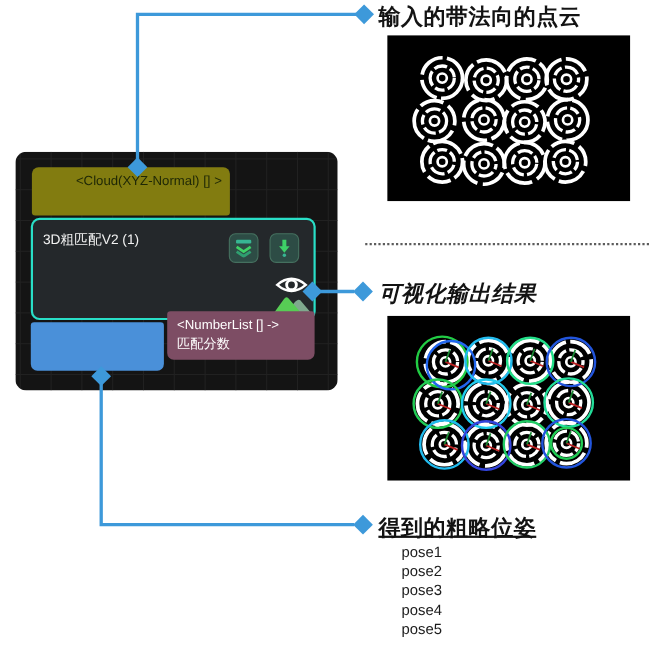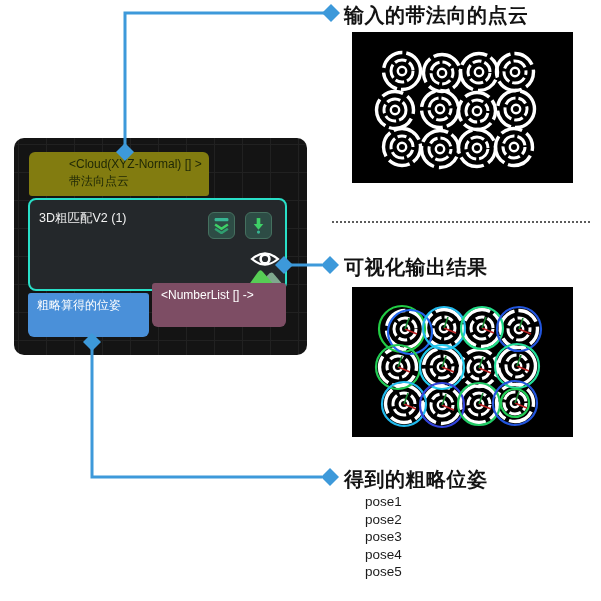--- a/index.html
+++ b/index.html
@@ -34,41 +34,40 @@
     background:#2d4c45;border:1px solid #45705f;border-radius:6px;
     display:flex;align-items:center;justify-content:center;cursor:pointer;
   }
   .nbtn1{left:178px;} .nbtn2{left:215px;}
   .visgroup{position:absolute;left:218px;top:48px;width:36px;height:38px;}
   
   .ann-h{
     position:absolute;font-size:20px;font-weight:600;color:#131313;
     letter-spacing:.5px;white-space:nowrap;z-index:3;
   }
-  .ann1{left:344px;top:2px;} .ann2{left:344px;top:254px;} .ann3{left:344px;top:466px;}
+  .ann1{left:344px;top:2px;} .ann2{left:344px;top:254px;font-style:italic;} .ann3{left:344px;top:466px;text-decoration:underline;}
   .pc-img{position:absolute;width:221px;z-index:2;display:block;}
   .pc-in{left:352px;top:32px;height:151px;}
   .pc-out{left:352px;top:287px;height:150px;}
   .sep{position:absolute;left:332px;top:221px;width:258px;height:0;
        border-top:2px dotted #5c5c5c;z-index:2;}
   .pose-list{position:absolute;left:353px;top:493px;z-index:2;
        font-size:13.5px;line-height:17.6px;color:#1c1c1c;margin-left:12px;}
   .pose-list div{white-space:nowrap;}
   
   #connectors{position:absolute;left:0;top:0;width:601px;height:601px;
        z-index:5;pointer-events:none;}
 </style>
 </head>
 <body>
 
 <div class="panel">
 
   <div class="port port-in" style="background-color: rgb(130, 124, 16); padding-left: 40px;">
     <div>&lt;Cloud(XYZ-Normal) [] &gt;</div>
-    <div>带法向点云</div>
   </div>
 
   <div class="node-body">
     <div class="node-title">3D粗匹配V2 (1)</div>
 
     <button class="nbtn nbtn1">
       <svg width="17" height="17" viewBox="0 0 16 16">
         <rect x="1.5" y="1" width="13" height="3" rx="1" fill="#37b693"></rect>
         <polyline points="2,7 8,11 14,7" fill="none" stroke="#3ed167" stroke-width="2.4"></polyline>
         <polyline points="2,11 8,15 14,11" fill="none" stroke="#2f9f70" stroke-width="2.4"></polyline>
@@ -87,25 +86,25 @@
       <svg width="36" height="38" viewBox="0 0 36 38">
         <path d="M13,38 Q21,22 25,25 L36,38 Z" fill="#7fa98e"></path>
         <path d="M0,38 L10,24 Q12.5,20.5 15,24 L27,38 Z" fill="#57cd55"></path>
         <path d="M4,11 Q17,0 30,11 Q17,22 4,11 Z" fill="none" stroke="#ffffff" stroke-width="2.2"></path>
         <circle cx="17" cy="11" r="4.4" fill="#24282b" stroke="#ffffff" stroke-width="2.6"></circle>
       </svg>
     </div>
   </div>
 
   <div class="port port-out1" style="background-color: rgb(74, 144, 217);">
-    <div>粗略算得的位姿</div>
   </div>
 
   <div class="port port-out2" style="background-color: rgb(125, 77, 100);">
     <div>&lt;NumberList [] -&gt;</div>
+    <div>匹配分数</div>
   </div>
 </div>
 
 <div class="ann-h ann1">输入的带法向的点云</div>
 <div class="ann-h ann2">可视化输出结果</div>
 <div class="ann-h ann3">得到的粗略位姿</div>
 
 <svg class="pc-img pc-in" id="pc-input" viewBox="0 0 221 151">
     <rect x="0" y="0" width="221" height="151" fill="#000000"></rect>
     <circle cx="50" cy="39" r="18.5" fill="none" stroke="#ffffff" stroke-width="3.4" stroke-dasharray="30 4 22 5 26 4" stroke-dashoffset="0"></circle>

